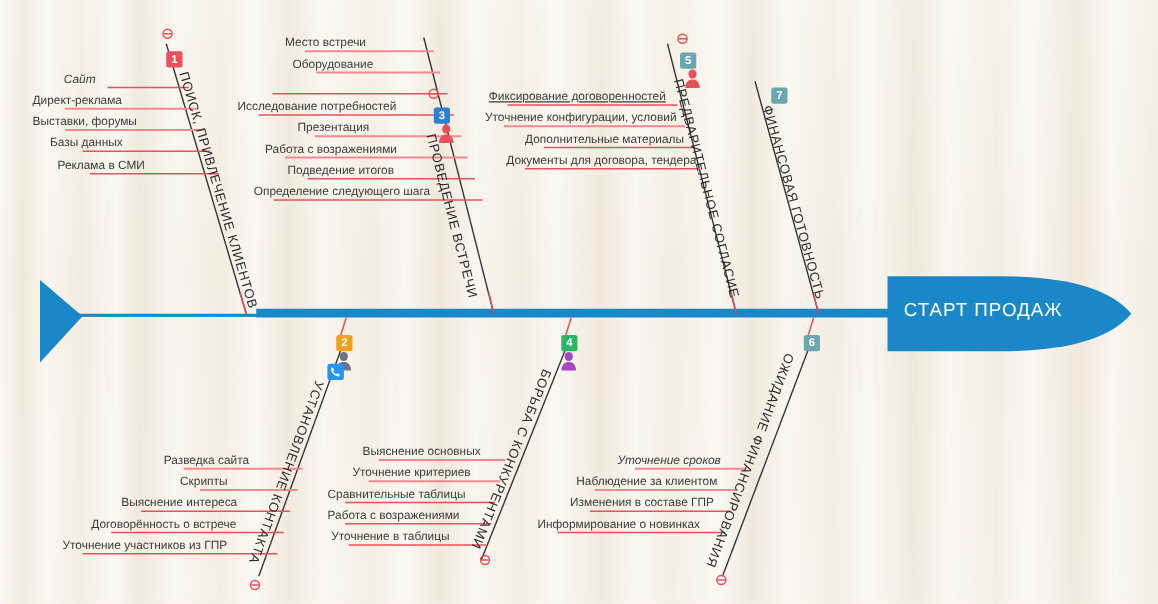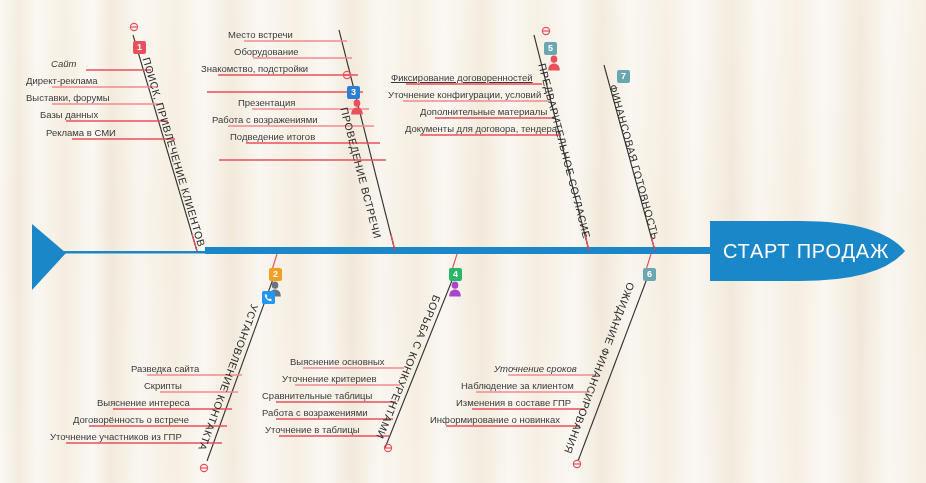--- a/index.html
+++ b/index.html
@@ -57,21 +57,21 @@
     font-weight:bold;
     border-radius:2px;
   }
   .person{position:absolute;width:14px;height:16px;}
   .phone-badge{position:absolute;width:13px;height:13px;background:#2196f3;border-radius:2px;}
 
   
   .head-text{
     position:absolute;
     color:#ffffff;
-    font-size:20px;
+    font-size:15px;
     letter-spacing:0.8px;
     white-space:nowrap;
   }
 </style>
 </head>
 <body>
 
 <div id="canvas">
 
   <svg class="svg-layer" viewBox="0 0 926 483" xmlns="http://www.w3.org/2000/svg">
@@ -188,24 +188,25 @@
   <div class="leaf" style="left:46px;top:127px;width:127px;">Реклама в СМИ</div>
 
   <div class="badge" style="left:347px;top:86px;background:#2b7fd4;">3</div>
   <svg class="person" style="left:350px;top:99px;" viewBox="0 0 14 16">
     <ellipse cx="7" cy="4.2" rx="3.3" ry="3.6" fill="#e8505b"></ellipse>
     <path d="M1.2 15.4 C1.2 10.6 4 8.6 7 8.6 C10 8.6 12.8 10.6 12.8 15.4 Z" fill="#e8505b"></path>
   </svg>
   <div class="cat-title" style="left:350px;top:106px;transform:rotate(75.5deg);">ПРОВЕДЕНИЕ ВСТРЕЧИ</div>
   <div class="leaf" style="left:228px;top:29px;width:117px;">Место встречи</div>
   <div class="leaf" style="left:234px;top:46px;width:116px;">Оборудование</div>
-  <div class="leaf" style="left:201px;top:63px;width:155px;">Знакомство, подстройки</div>
+  <div class="leaf" style="left:190px;top:80px;width:171px;">Исследование потребностей</div>
   <div class="leaf" style="left:238px;top:97px;width:129px;">Презентация</div>
   <div class="leaf" style="left:212px;top:114px;width:160px;">Работа с возражениями</div>
   <div class="leaf" style="left:230px;top:131px;width:148px;">Подведение итогов</div>
+  <div class="leaf" style="left:203px;top:148px;width:181px;">Определение следующего шага</div>
 
   <div class="badge" style="left:544px;top:42px;background:#6aa7b0;">5</div>
   <svg class="person" style="left:547px;top:55px;" viewBox="0 0 14 16">
     <ellipse cx="7" cy="4.2" rx="3.3" ry="3.6" fill="#e8505b"></ellipse>
     <path d="M1.2 15.4 C1.2 10.6 4 8.6 7 8.6 C10 8.6 12.8 10.6 12.8 15.4 Z" fill="#e8505b"></path>
   </svg>
   <div class="cat-title" style="left:548px;top:62px;transform:rotate(75.5deg);">ПРЕДВАРИТЕЛЬНОЕ СОГЛАСИЕ</div>
   <div class="leaf" style="left:391px;top:72px;width:149px;text-decoration:underline;">Фиксирование договоренностей</div>
   <div class="leaf" style="left:388px;top:89px;width:158px;">Уточнение конфигурации, условий</div>
   <div class="leaf" style="left:420px;top:106px;width:132px;">Дополнительные материалы</div>

